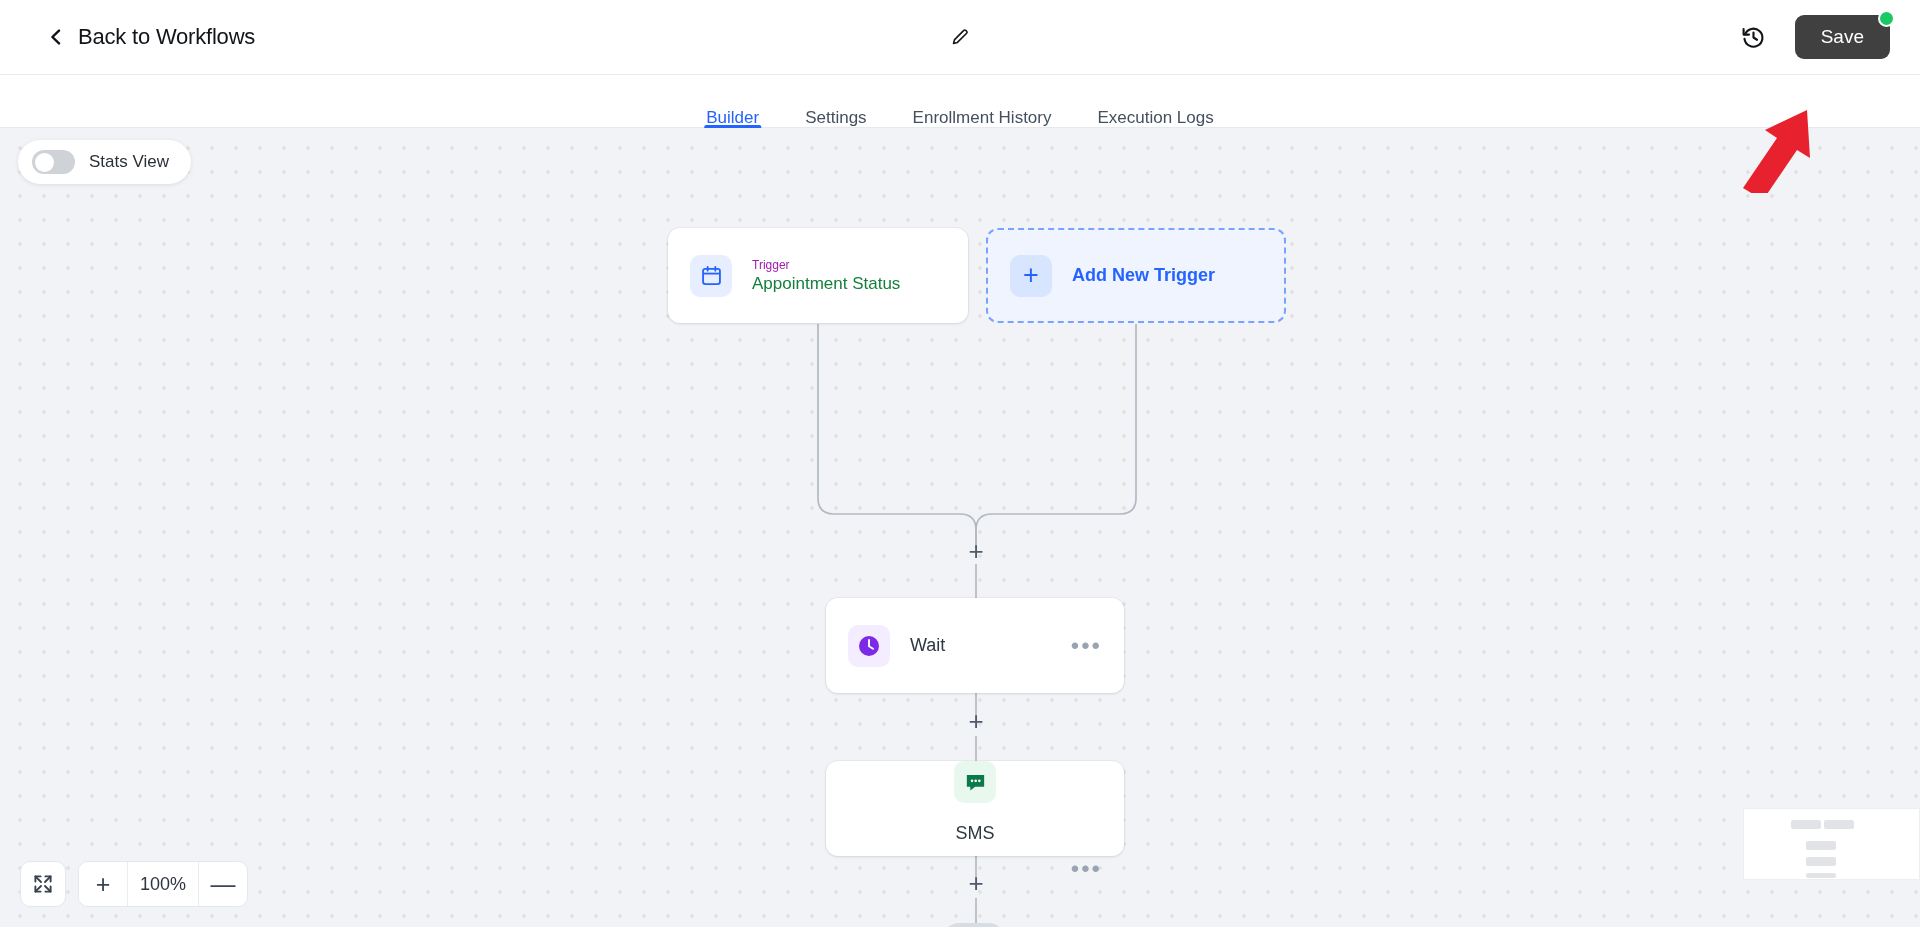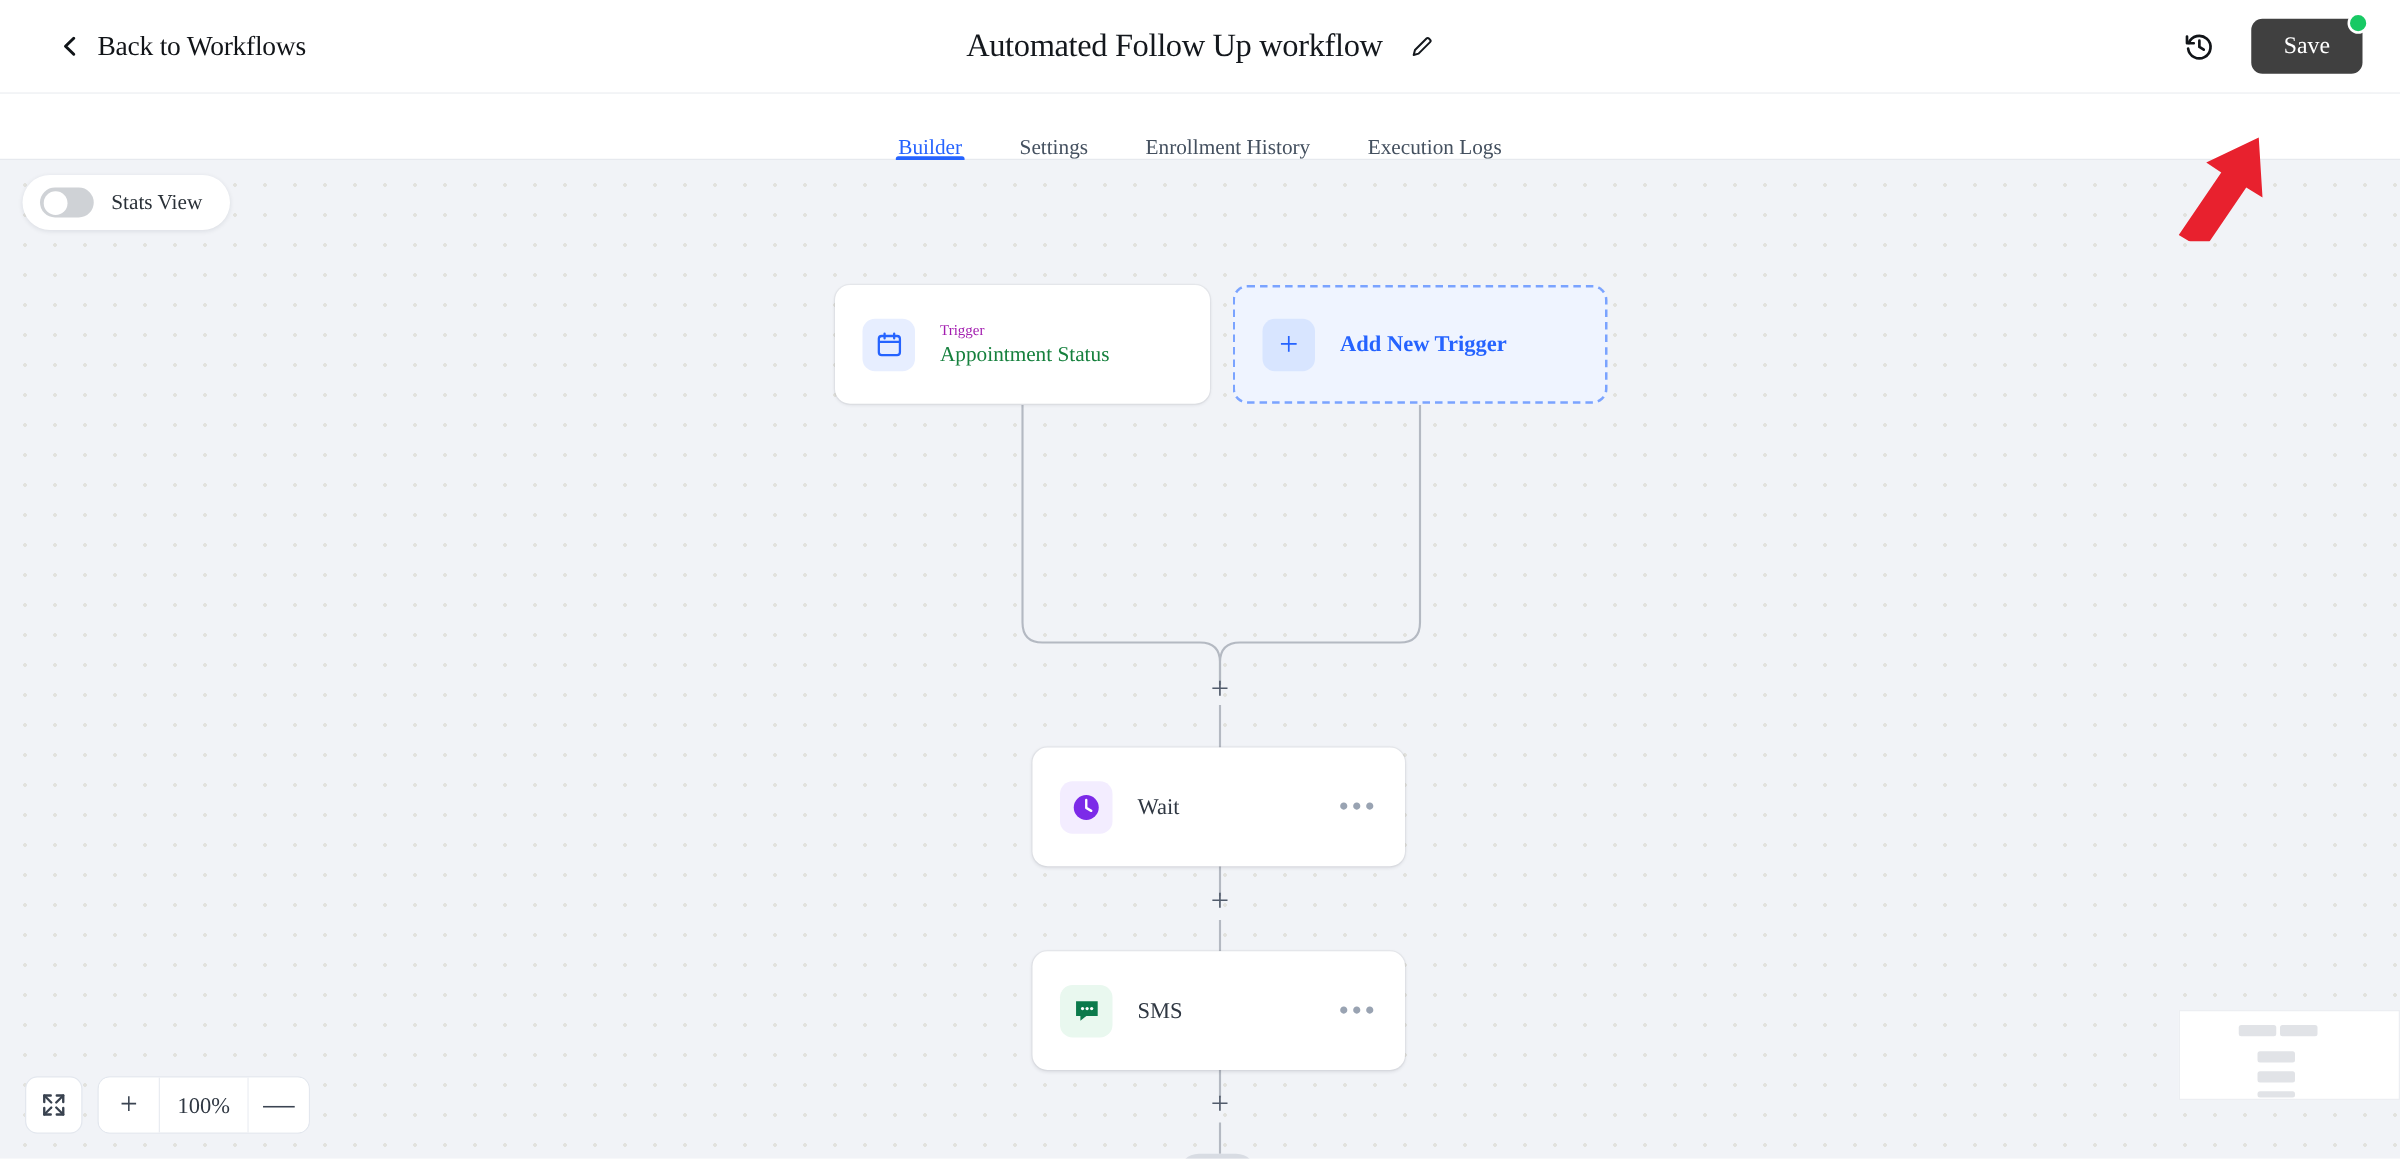--- a/index.html
+++ b/index.html
@@ -2,21 +2,21 @@
 <html><head>
 <meta charset="utf-8">
 <style>
   * { box-sizing: border-box; margin: 0; padding: 0; }
   html, body {
     width: 1920px; height: 927px;
     font-family: "Liberation Sans", sans-serif;
     background: #ffffff;
     overflow: hidden;
   }
-  #app { position: relative; width: 1920px; height: 927px; font-family: Liberation Serif, serif; }
+  #app { position: relative; width: 1920px; height: 927px; }
 
   
   .topbar {
     position: absolute; top: 0; left: 0; width: 1920px; height: 75px;
     background: #fff; display: flex; align-items: center;
     border-bottom: 1px solid #e9ecef;
   }
   .back-link {
     position: absolute; left: 48px; top: 50%; transform: translateY(-50%);
     display: flex; align-items: center; gap: 14px; cursor: pointer;
@@ -142,21 +142,21 @@
     display: flex; align-items: center; padding: 0 22px; gap: 20px; cursor: pointer;
   }
   .plus-sq {
     width: 42px; height: 42px; border-radius: 10px; background: #d8e5ff;
     display: flex; align-items: center; justify-content: center; flex: none;
     color: #2563ff; font-size: 27px; line-height: 1;
   }
   .add-trigger-label { font-size: 18px; color: #2563ff; font-weight: bold; }
 
   #wait-node { left: 826px; top: 470px; width: 298px; height: 95px; padding: 0 22px; gap: 20px; }
-  #sms-node  { left: 826px; top: 633px; width: 298px; height: 95px; padding: 0 22px; gap: 20px; }
+  #sms-node  { left: 826px; top: 633px; width: 298px; height: 95px; padding: 0 22px; gap: 20px; flex-direction: column; }
 
   .end-pill {
     position: absolute; left: 943px; top: 795px; width: 62px; height: 32px;
     background: #d8dce3; border-radius: 16px;
     display: flex; align-items: center; justify-content: center;
     font-size: 15px; color: #4a5362; letter-spacing: .4px;
   }
 
   .wire-plus {
     position: absolute; width: 26px; height: 26px; cursor: pointer;
@@ -202,21 +202,20 @@
   <div class="topbar">
 
     <div class="back-link">
       <svg class="back-chevron" viewBox="0 0 16 16">
         <path d="M11 1.6 4.4 8 11 14.4" fill="none" stroke="#101418" stroke-width="2.4" stroke-linecap="round" stroke-linejoin="round"></path>
       </svg>
       <span class="back-label">Back to Workflows</span>
     </div>
 
     <div class="title-wrap">
-      <span class="wf-title">Automated Follow Up workflow</span>
       <svg class="edit-icon" viewBox="0 0 20 20">
         <path d="M3.2 16.8l4.1-1.1L17 6c.55-.55.55-1.45 0-2l-1-1c-.55-.55-1.45-.55-2 0L4.3 12.7 3.2 16.8z" fill="none" stroke="#14181d" stroke-width="1.7" stroke-linejoin="round"></path>
       </svg>
     </div>
 
     <div class="topbar-right">
       <svg class="history-icon" viewBox="0 0 24 24">
         <path d="M4.5 9.2A8 8 0 1 1 4 13.2" fill="none" stroke="#111418" stroke-width="1.9" stroke-linecap="round"></path>
         <path d="M3.2 4.6v4.8h4.8" fill="none" stroke="#111418" stroke-width="1.9" stroke-linecap="round" stroke-linejoin="round"></path>
         <path d="M12 7.6V12l3.1 2" fill="none" stroke="#111418" stroke-width="1.9" stroke-linecap="round" stroke-linejoin="round"></path>

